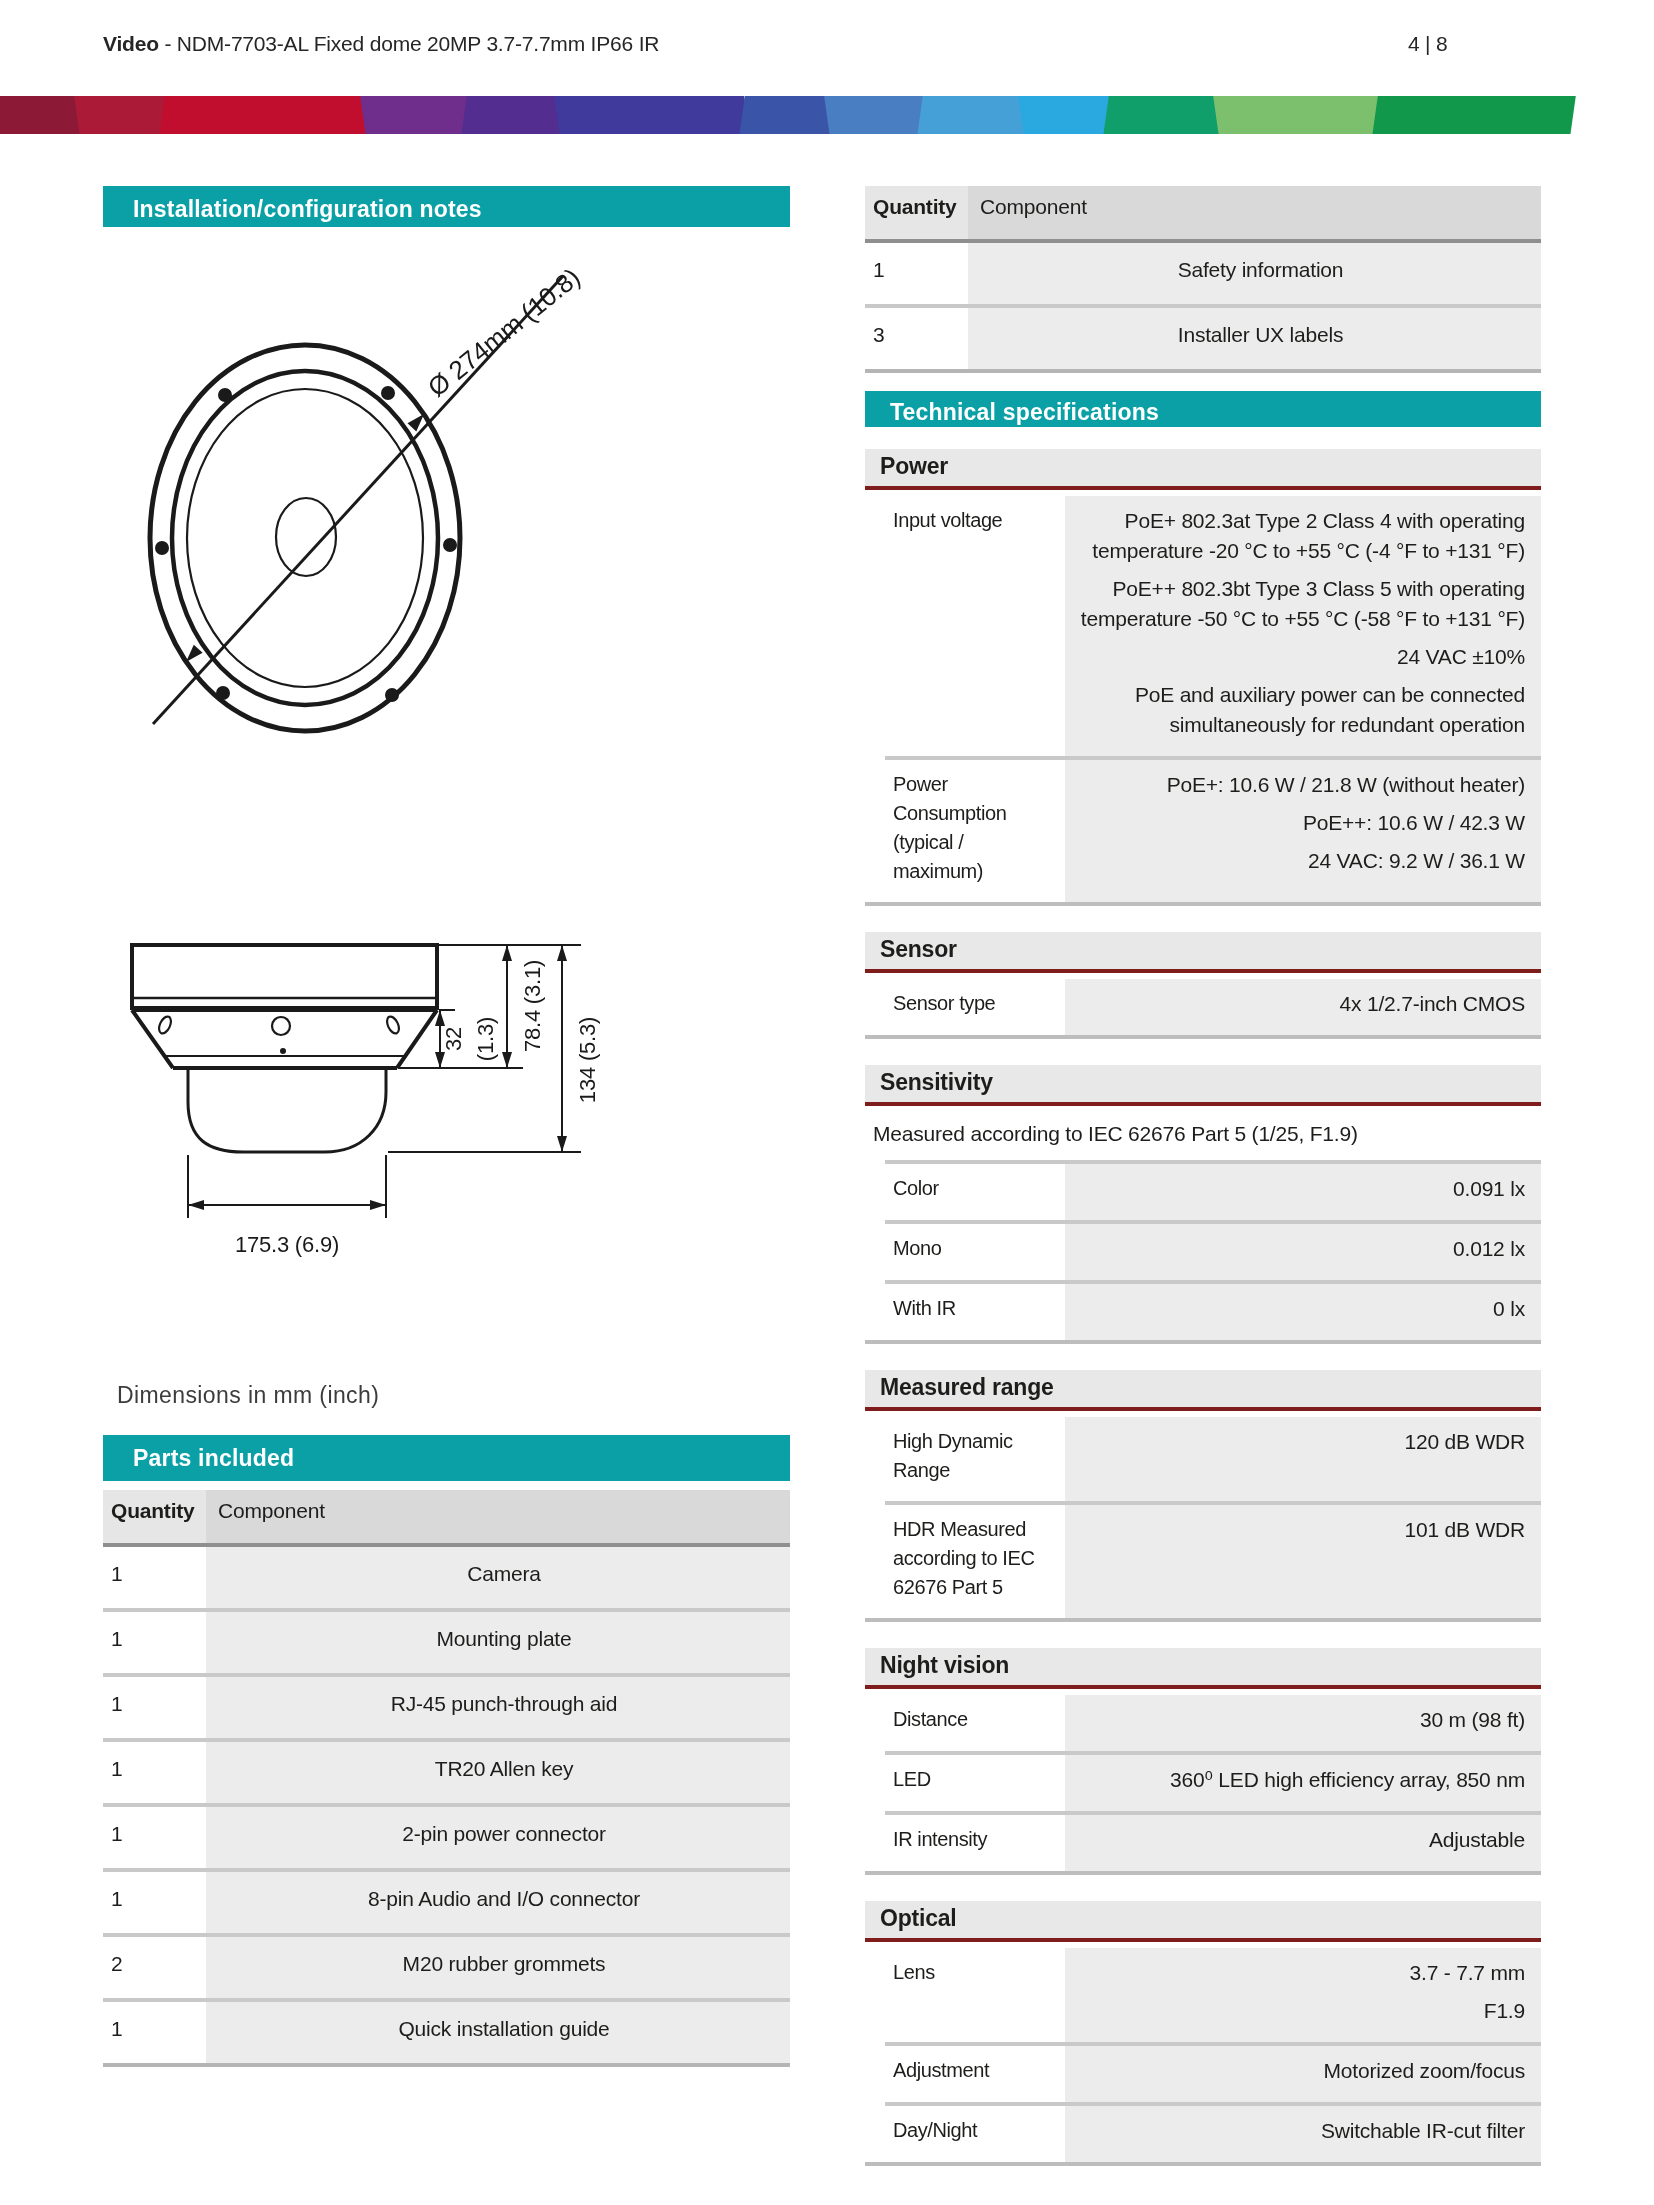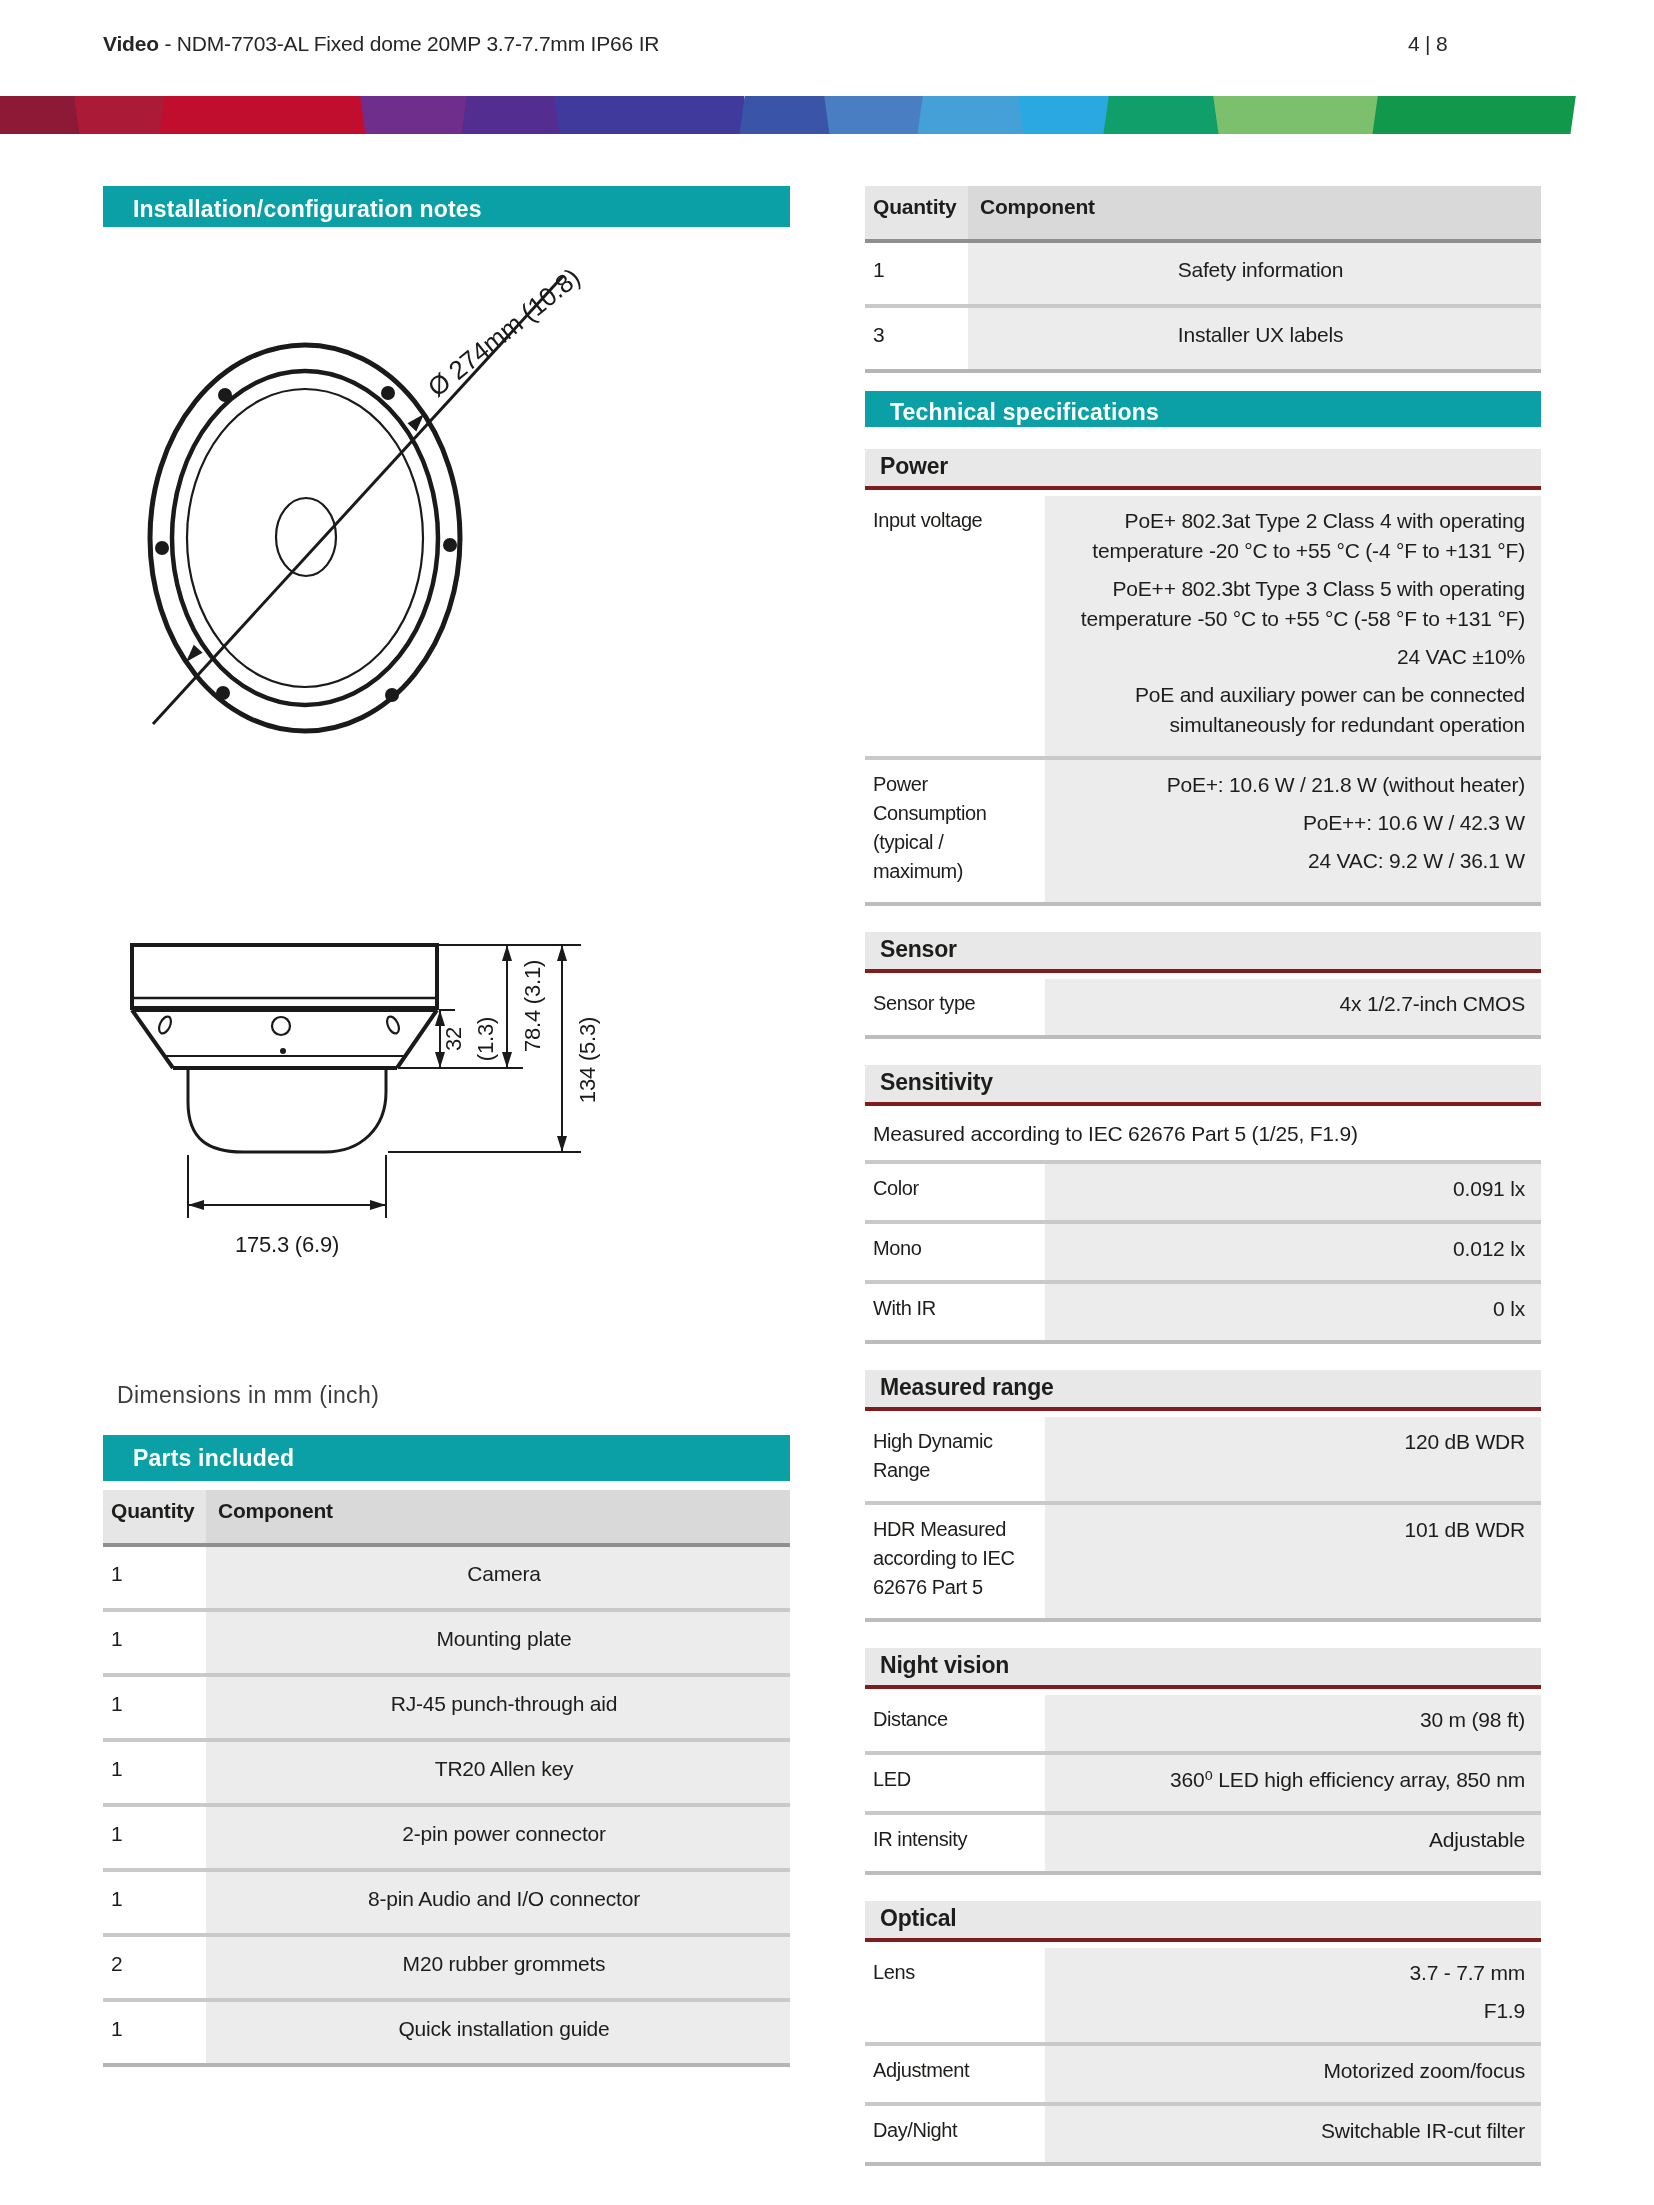--- a/index.html
+++ b/index.html
@@ -29,36 +29,36 @@
   .lc-band1{position:absolute;top:0;left:0;right:0;height:41px;line-height:46px;padding-left:30px;box-sizing:border-box;}
   .lc-svg1{position:absolute;top:50px;left:0;}
   .lc-svg2{position:absolute;top:714px;left:0;}
   .lc-dims{position:absolute;top:1196px;left:14px;font-size:23px;color:#3c3c3c;letter-spacing:0.4px;}
   .lc-band2{position:absolute;top:1249px;left:0;right:0;height:46px;line-height:46px;padding-left:30px;box-sizing:border-box;}
   .lc-table{position:absolute;top:1304px;left:0;right:0;}
 
   
   .qc-head{display:flex;border-bottom:4px solid #8f8f8f;font-size:21px;}
   .qc-head .q{width:95px;background:#e6e6e6;font-weight:bold;padding:9px 0 11px 8px;}
-  .qc-head .c{flex:1;background:#d9d9d9;font-weight:bold;padding:9px 0 20px 12px;}
+  .qc-head .c{flex:1;background:#d9d9d9;font-weight:normal;padding:9px 0 20px 12px;}
   .qc-rows{border-bottom:4px solid #b5b5b5;}
   .qc-row{display:flex;font-size:21px;}
   .qc-row + .qc-row{border-top:4px solid #c9c9c9;}
   .qc-row .q{width:95px;background:#fff;padding:15px 0 22px 8px;}
   .qc-row .c{flex:1;background:#ececec;padding:15px 0 22px 12px;text-align:center;}
 
   
   .tech-band{height:36px;line-height:42px;padding-left:25px;margin-top:18px;box-sizing:border-box;}
   .spec-section{margin-top:26px;}
   .spec-section:first-child{margin-top:22px;}
   .sec-title{background:#e8e8e8;border-bottom:4px solid #7f1d1d;font-weight:bold;font-size:23px;
              padding:4px 0 6px 15px;margin-bottom:6px;}
   .sec-body > :first-child{border-top:none;}
   .sec-body{border-bottom:4px solid #bdbdbd;}
-  .spec-row{display:flex;border-top:4px solid #c9c9c9;}
+  .spec-row{display:flex;border-top:4px solid #c9c9c9;margin-left:20px;}
   .spec-note{border-top:4px solid #c9c9c9;background:#fff;font-size:21px;padding:10px 0 14px 8px;}
   .spec-label{width:180px;box-sizing:border-box;background:#fff;font-size:20px;letter-spacing:-0.4px;
               line-height:29px;padding:10px 8px 16px 8px;}
   .spec-value{flex:1;background:#ececec;font-size:21px;line-height:30px;padding:10px 16px 16px 14px;text-align:right;}
   .spec-p + .spec-p{margin-top:8px;}
 
   
   svg text{font-family:"Liberation Sans","DejaVu Sans",sans-serif;fill:#1a1a1a;}
 </style>
 </head>

